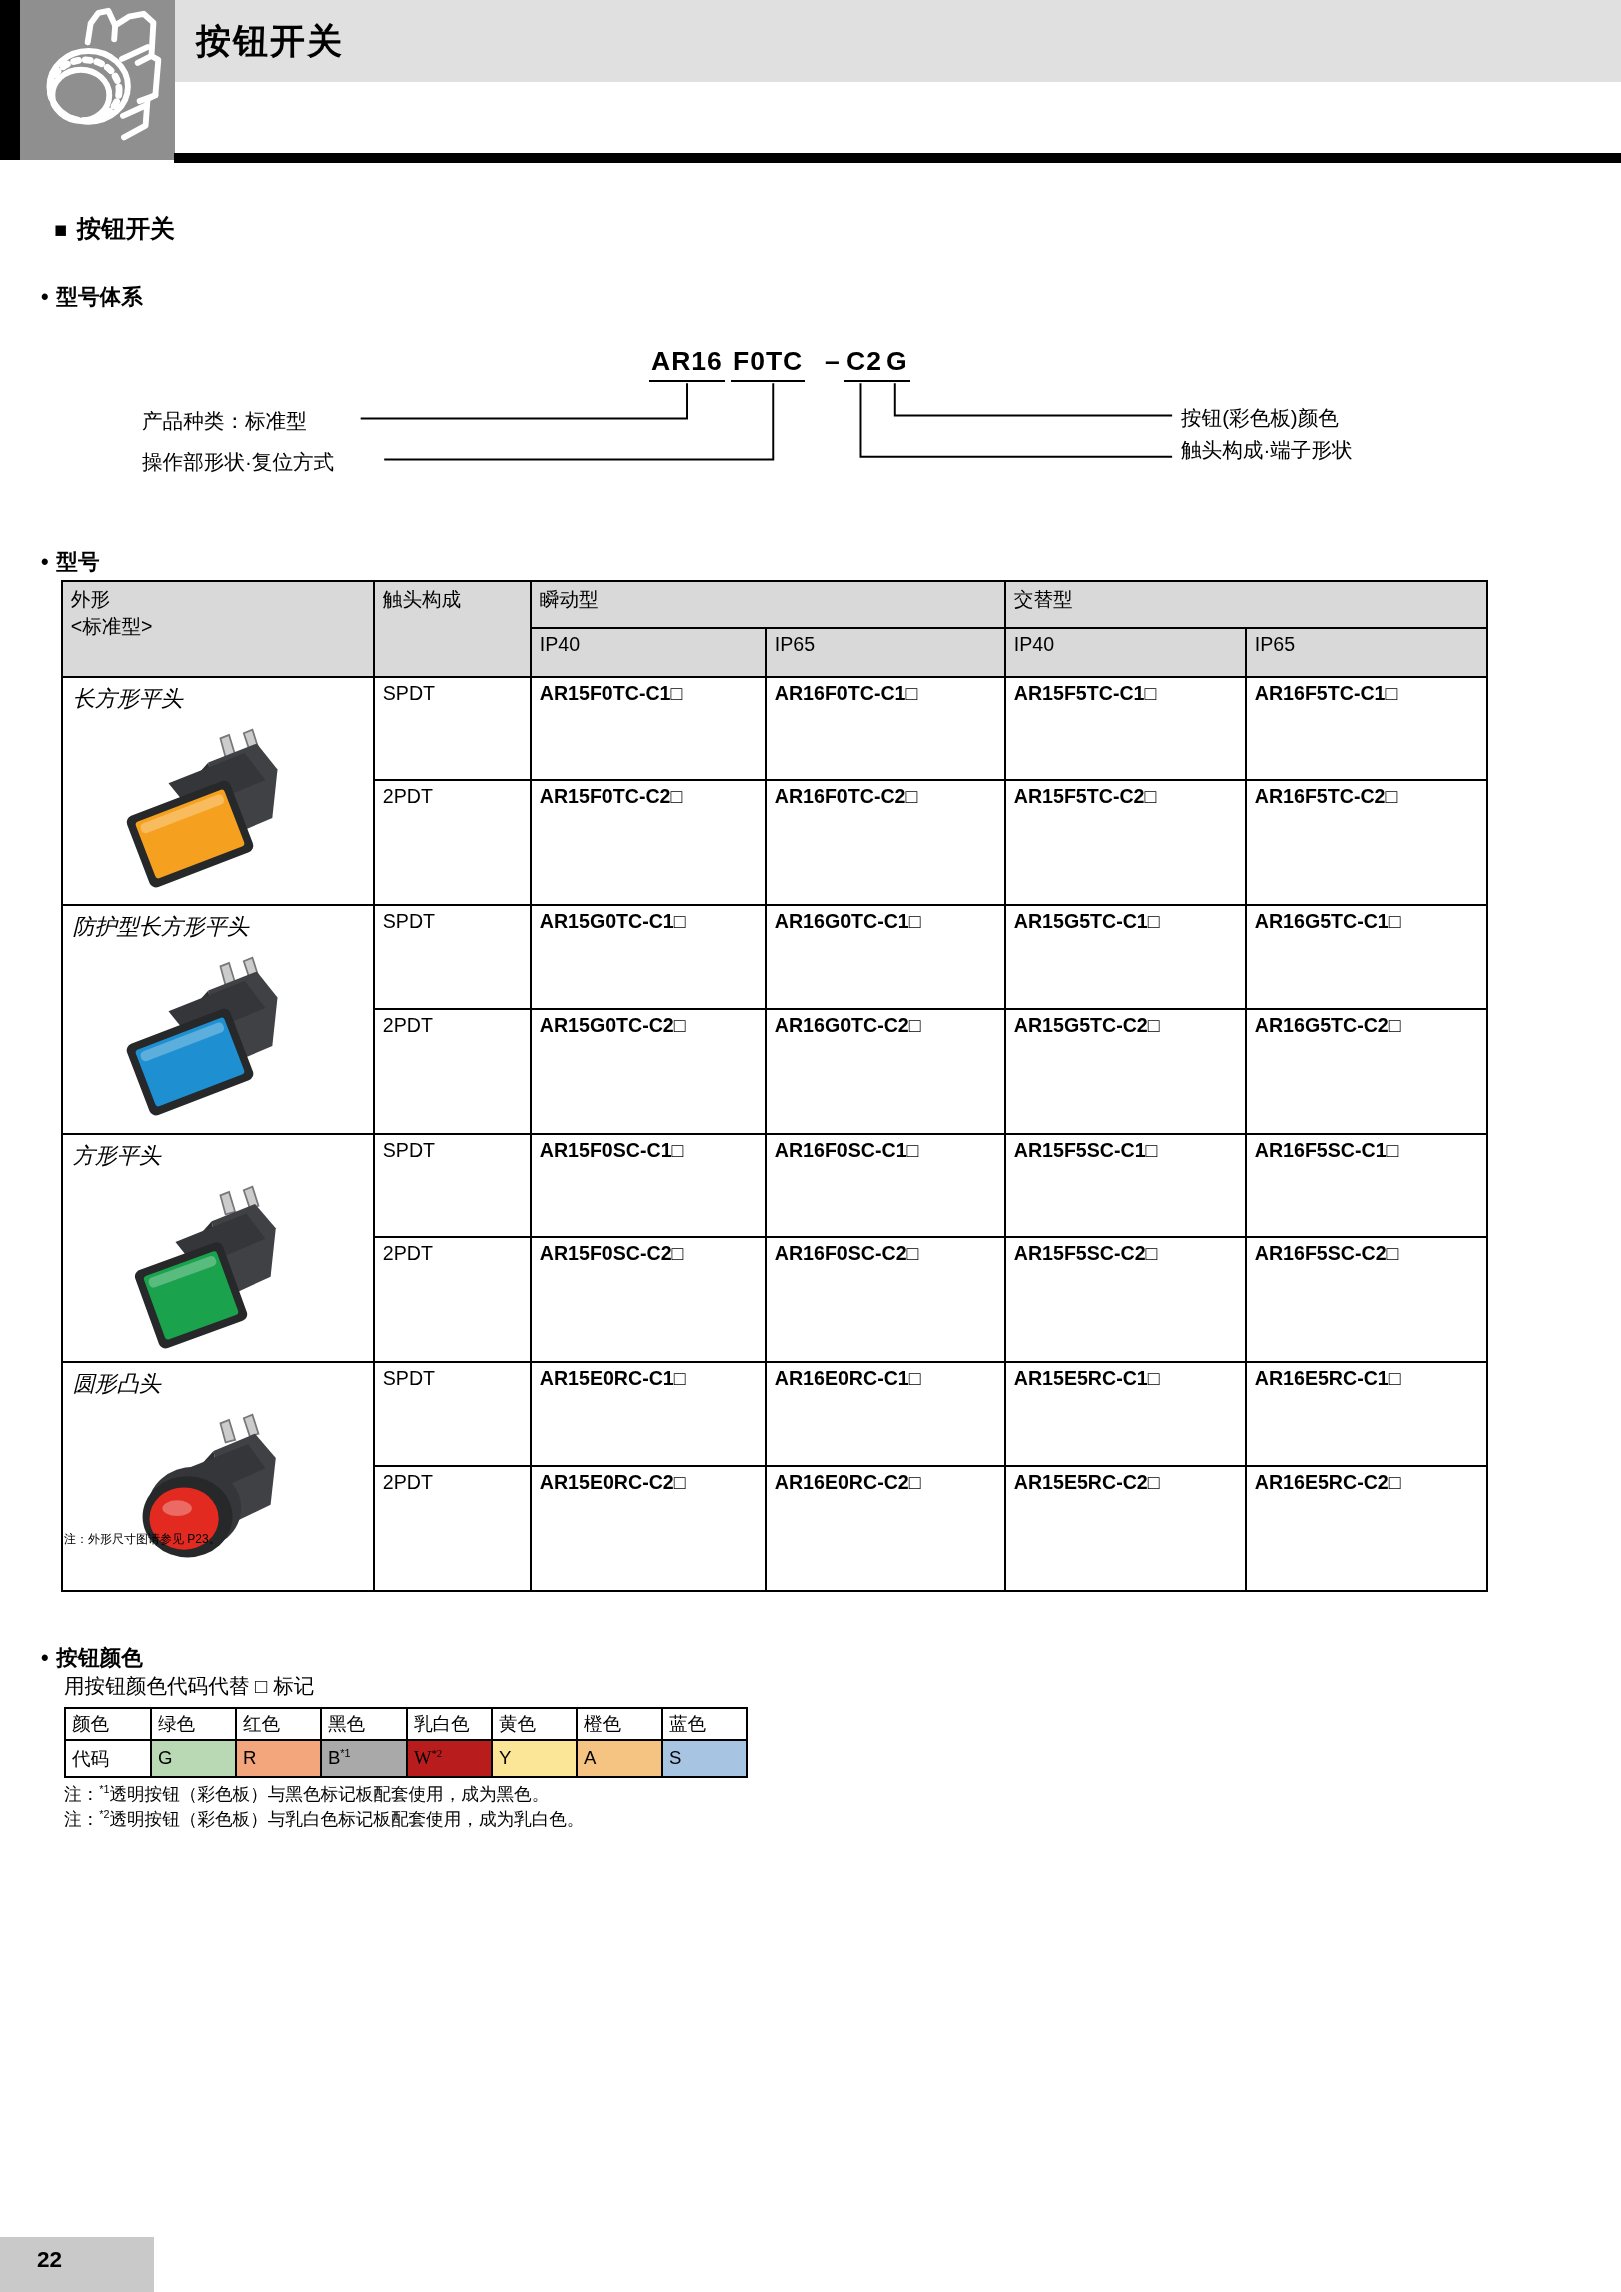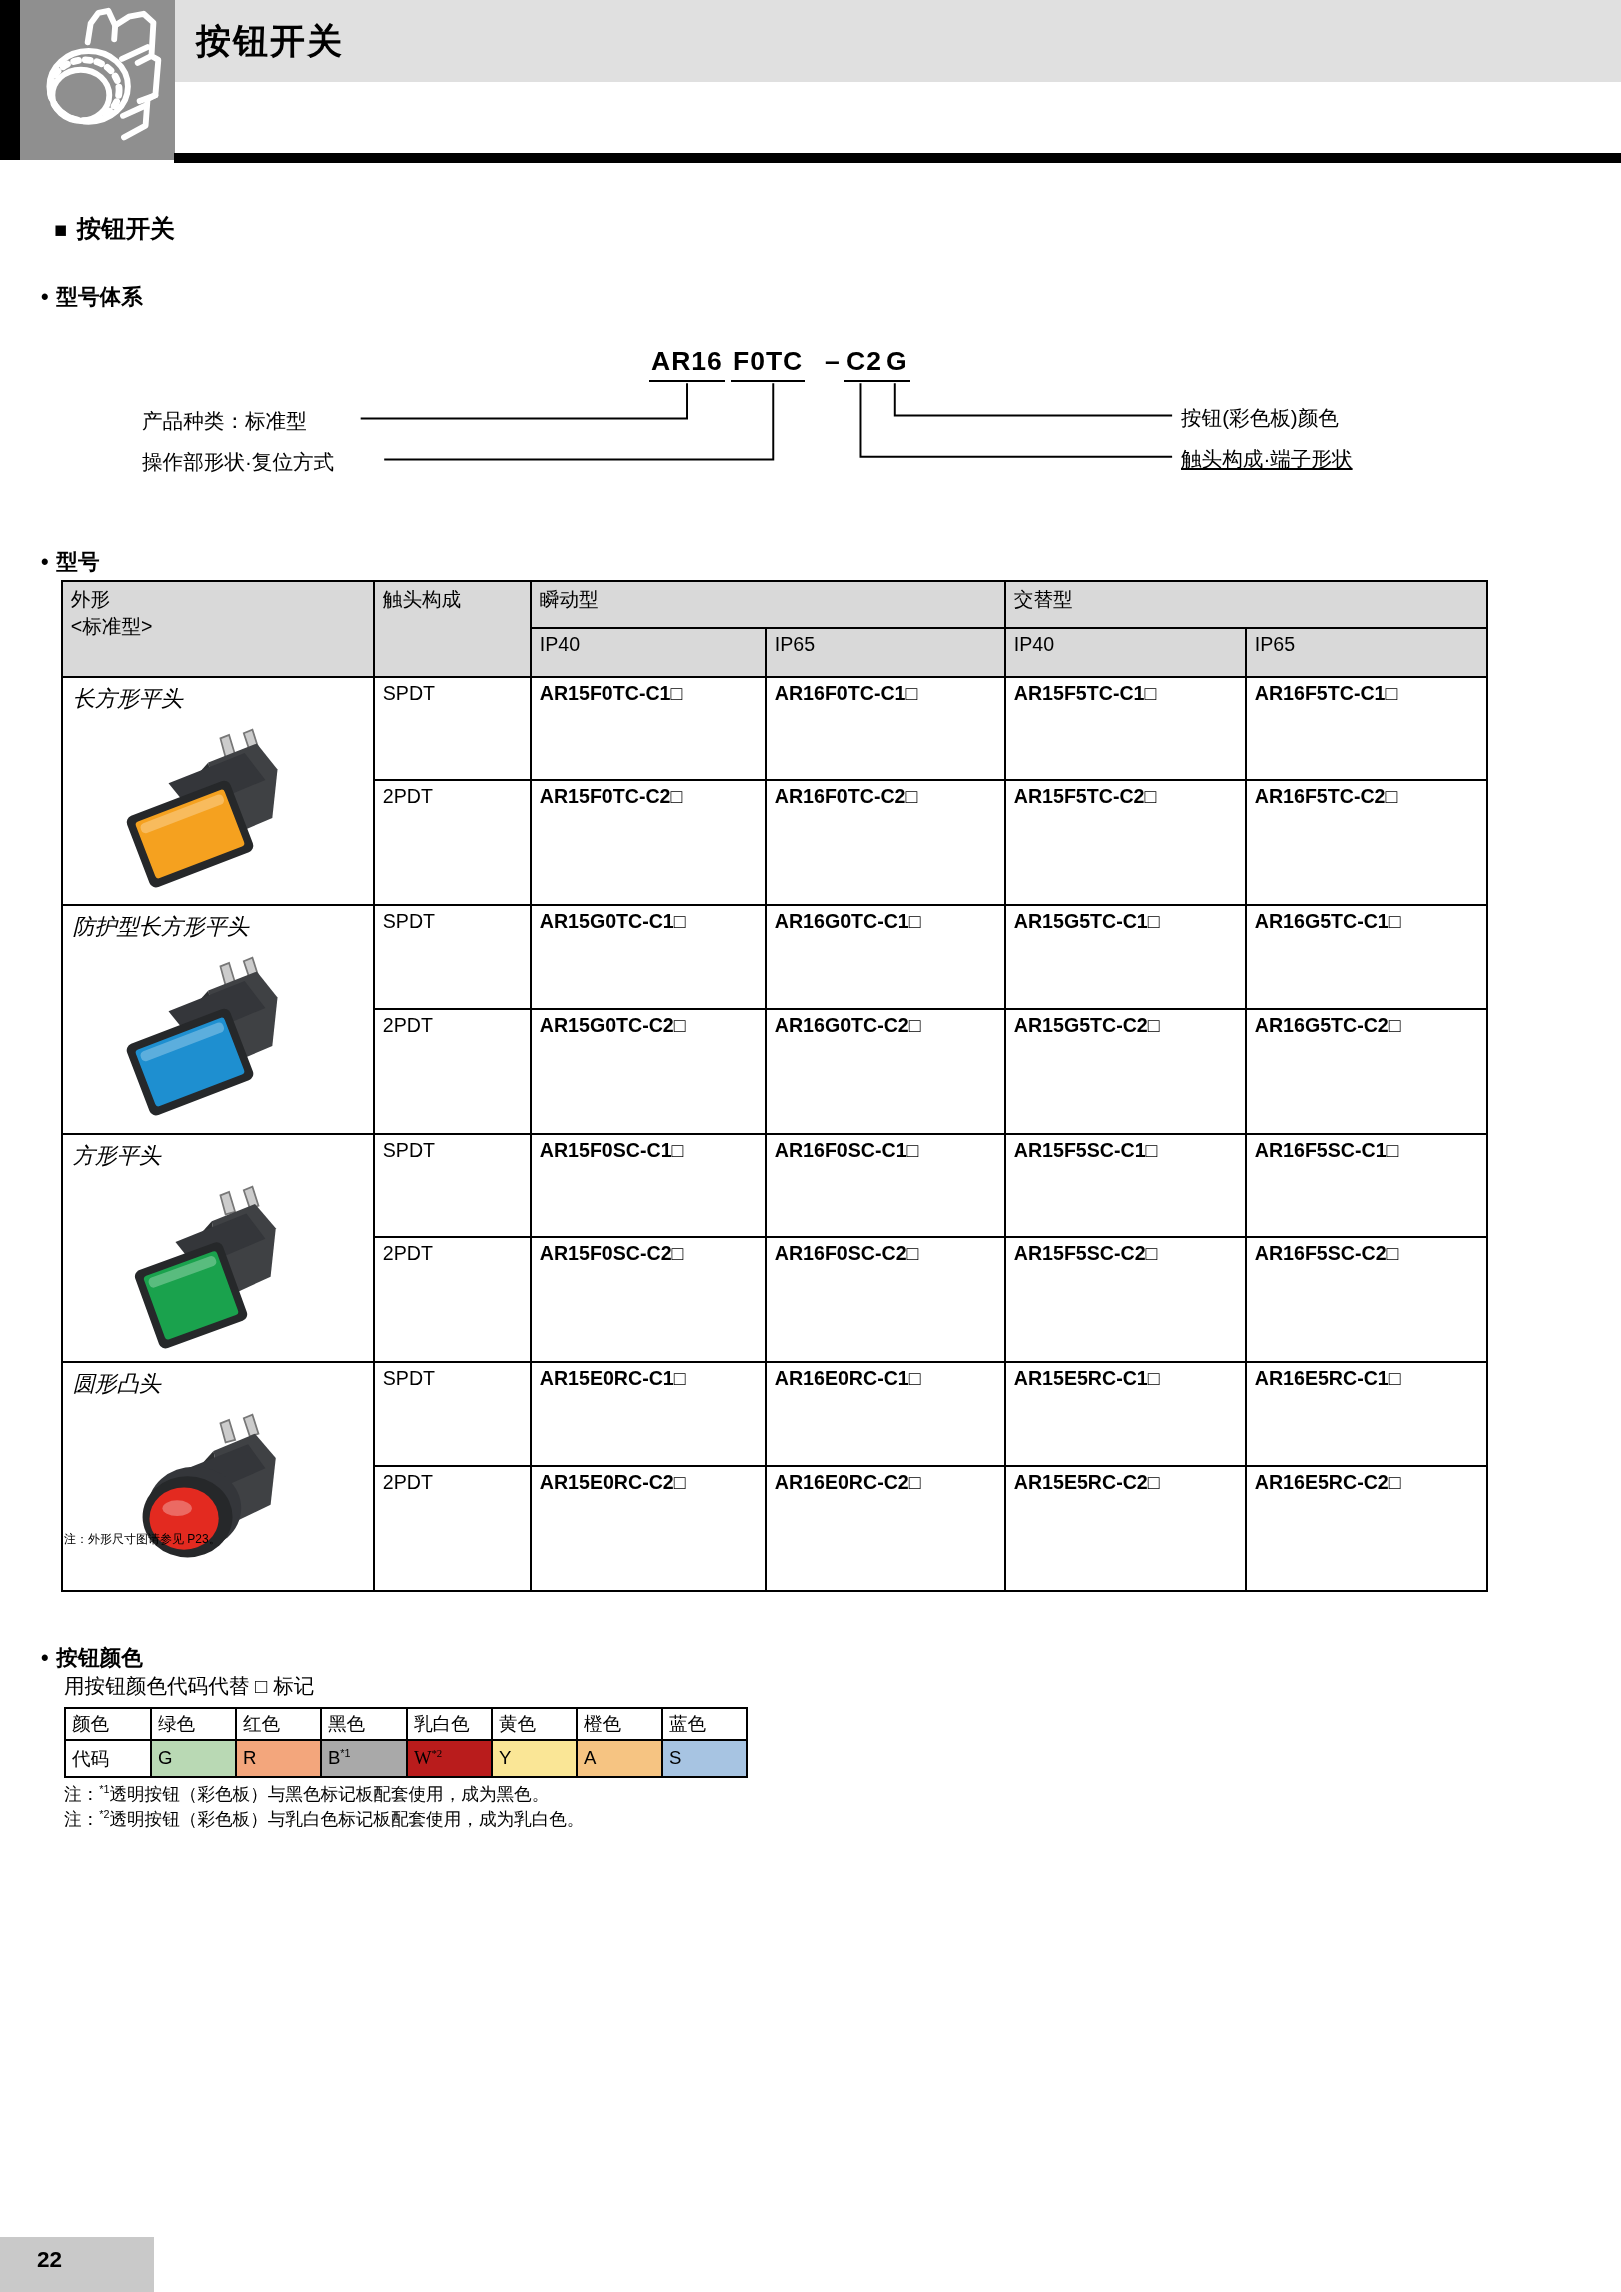--- a/index.html
+++ b/index.html
@@ -97,21 +97,21 @@
     </svg>
     <span class="code-seg" style="left:649px;">AR16</span>
     <span class="code-seg" style="left:731px;">F0TC</span>
     <span class="code-dash" style="left:825px;">–</span>
     <span class="code-seg" style="left:844px;">C2</span>
     <span class="code-seg" style="left:884px;">G</span>
 
     <span class="diag-label" style="left:142px;top:65px;">产品种类：标准型</span>
     <span class="diag-label" style="left:142px;top:106px;">操作部形状·复位方式</span>
     <span class="diag-label" style="left:1181px;top:62px;">按钮(彩色板)颜色</span>
-    <span class="diag-label" style="left:1181px;top:103px;text-decoration:underline;">触头构成·端子形状</span>
+    <span class="diag-label" style="left:1181px;top:94px;">触头构成·端子形状</span>
   </div>
 
   <div class="bullet-head" style="left:41px;top:547px;">
     <span class="bl">•</span><span>型号</span>
   </div>
 
   <table class="models-table">
     <colgroup>
         <col style="width:312px">
         <col style="width:157px">

